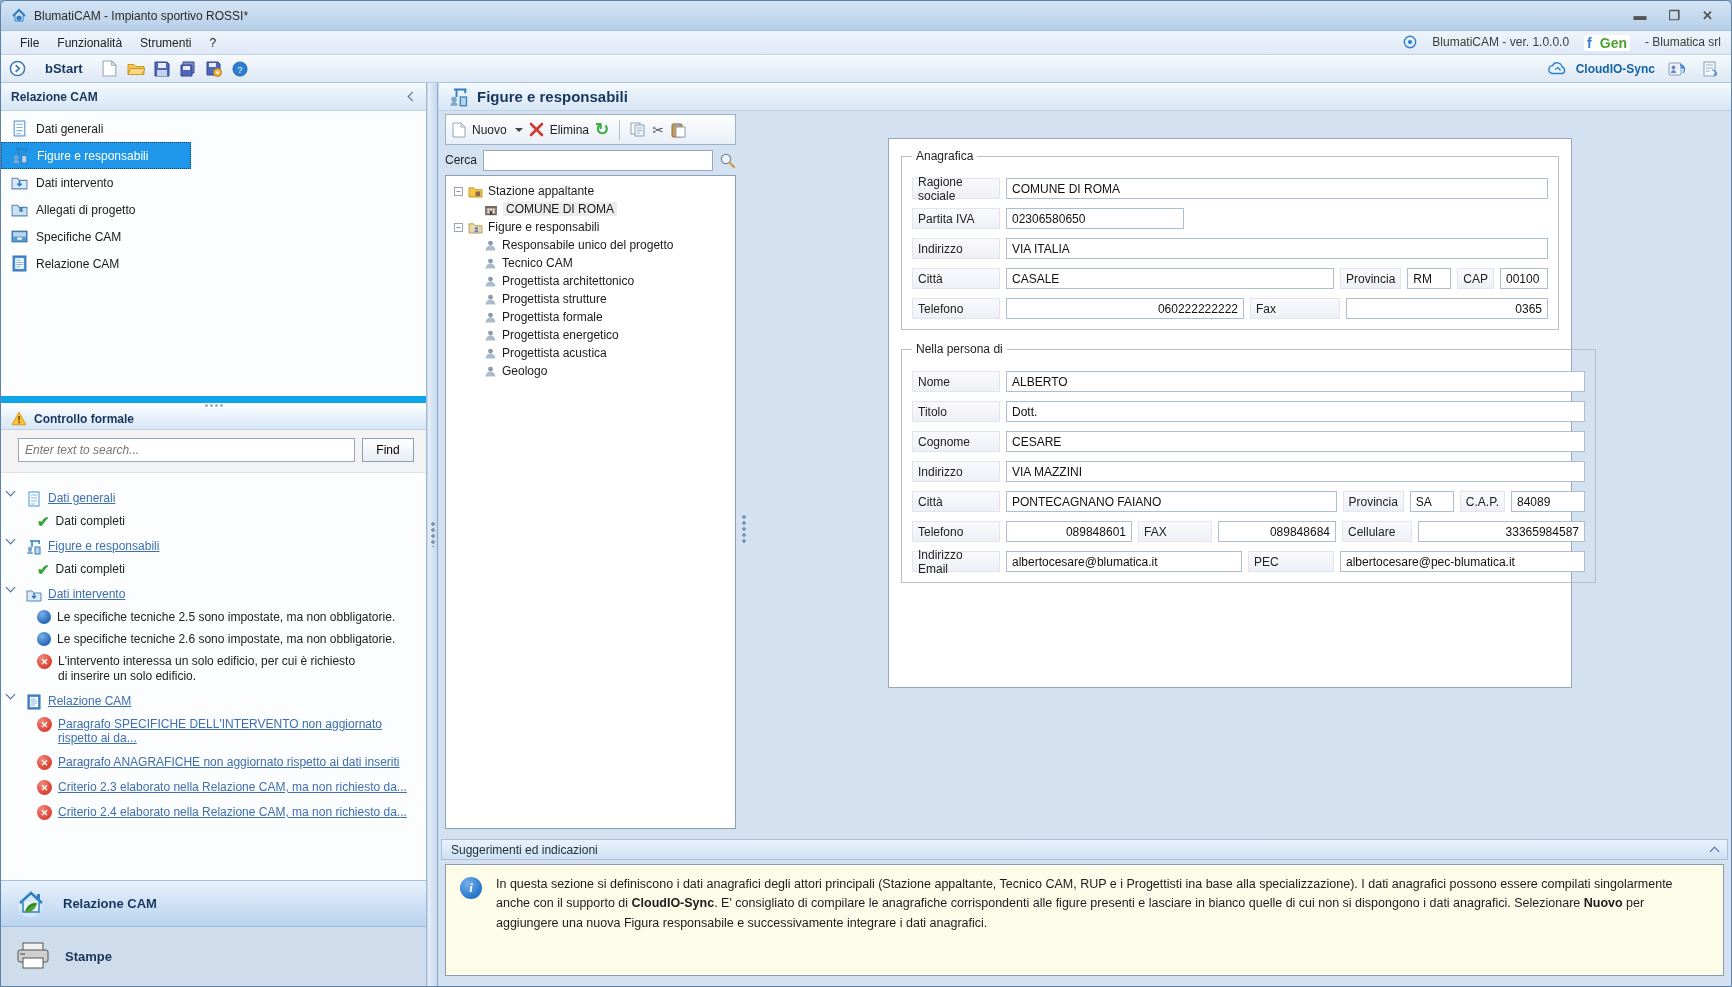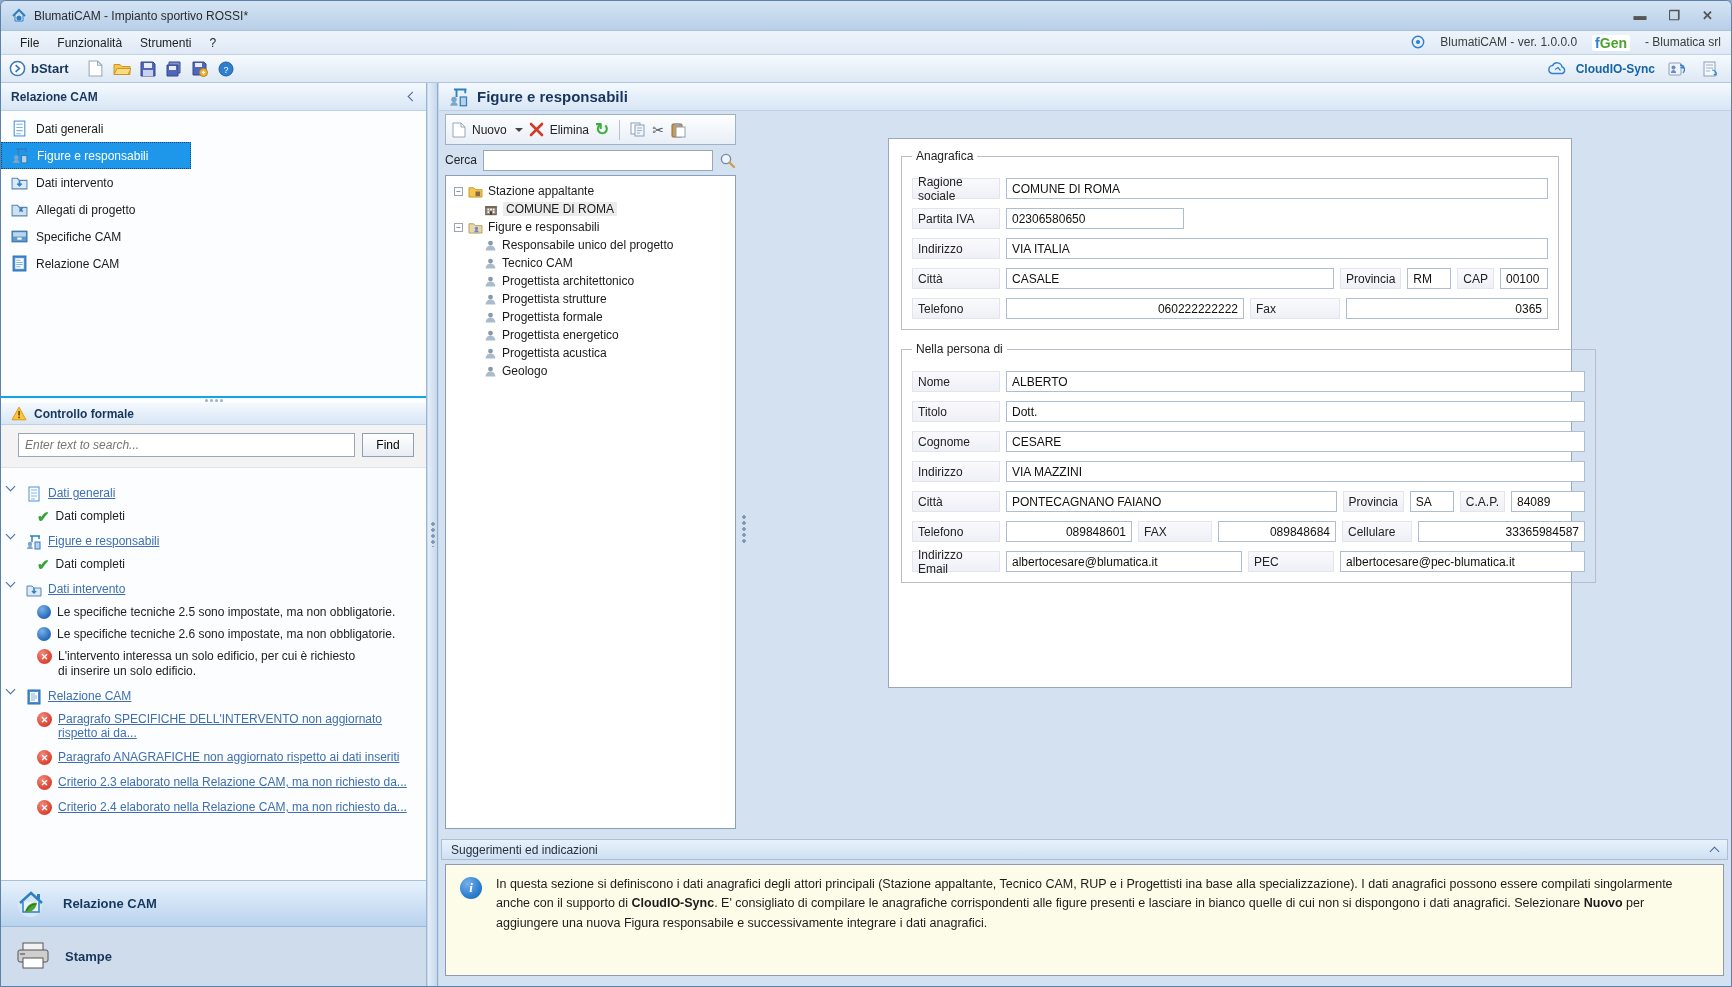--- a/index.html
+++ b/index.html
@@ -10,25 +10,25 @@
   .titlebar { height:30px; background:linear-gradient(#d5e4f4,#b7cfe8); display:flex; align-items:center; padding:0 10px; border-bottom:1px solid #aac2dc; }
   .titlebar .ttl { margin-left:7px; color:#2b2b2b; font-size:12px; }
   .wctrl { margin-left:auto; display:flex; gap:22px; align-items:center; padding-right:8px; color:#555; font-weight:bold; font-size:13px; }
   .wctrl span { cursor:default; }
 
   
   .menubar { height:24px; background:linear-gradient(#eef4fb,#dfe9f5); display:flex; align-items:center; padding:0 10px; border-bottom:1px solid #c2d3e6; }
   .menubar .mi { padding:3px 9px; color:#222; }
   .menucluster { margin-left:auto; display:flex; align-items:flex-start; gap:15px; color:#3c3c3c; }
   .logo-badge { background:#fff; padding:0 3px; border-radius:2px; font-weight:bold; font-size:14px; }
-  .logo-f { color:#2f7fd0; } .logo-gen { color:#4ba22e; }
+  .logo-f { color:#2f7fd0; } .logo-gen { color:#4ba22e;padding-left:8px; }
 
   
   .toolbar { height:28px; background:linear-gradient(#f6fafd,#dde8f4); display:flex; align-items:center; padding:0 8px; border-bottom:1px solid #b3c7dc; }
-  .bstart { display:flex; align-items:center; gap:5px; margin-right:14px; }
+  .bstart { display:flex; align-items:center; gap:19px; margin-right:14px; }
   .bstart b { color:#17365d; font-size:13px; }
   .tico { width:20px; height:20px; display:flex; align-items:center; justify-content:center; margin:0 3px; }
   .toolcluster-r { margin-left:auto; display:flex; align-items:center; gap:8px; }
   .cloud-label { color:#1464a8; font-weight:bold; font-size:12px; }
 
   
   .bodyarea { position:absolute; top:82px; left:0; right:0; bottom:0; }
   .sidebar { position:absolute; left:0; top:0; bottom:0; width:426px; background:#fbfdff; border-right:1px solid #9fb6cf; }
   .vsplit { position:absolute; left:427px; top:0; bottom:0; width:10px; background:linear-gradient(90deg,#e6eef8,#c6d8ec); border-right:1px solid #93acc8; }
   .grip-v { position:absolute; left:3px; top:438px; width:4px; height:26px;
@@ -43,21 +43,21 @@
   .chev.up    { transform:rotate(-135deg); margin-left:auto; margin-top:3px; }
 
   
   .nav { padding:4px 0; }
   .nav-item { height:27px; display:flex; align-items:center; gap:8px; padding:0 4px 0 10px; }
   .nav-item .lbl { color:#1a1a1a; }
   .nav-item.selected { background:#1e97ea; border:1px dotted #0b4a7c; width:190px; }
   .nav-item.selected .lbl { color:#fff; }
 
   
-  .controllo { position:absolute; left:0; right:0; top:313px; bottom:106px; border-top:2px solid #0ea5e9; overflow:hidden; }
+  .controllo { position:absolute; left:0; right:0; top:313px; bottom:106px; border-top:7px solid #0ea5e9; overflow:hidden; }
   .dots { height:5px; display:flex; justify-content:center; gap:2px; padding-top:1px; }
   .dots i { width:3px; height:3px; background:#9cafc6; border-radius:50%; }
   .csearch { display:flex; gap:7px; padding:8px 12px 10px 17px; background:#f3f3f3; border-bottom:1px solid #e2e2e2; }
   .csearch input { flex:1; height:24px; border:1px solid #98a8bc; padding:0 6px; font-family:inherit; font-size:12px; color:#8a8a8a;font-style:italic; }
   .csearch button { width:52px; height:24px; border:1px solid #8fa0b4; background:linear-gradient(#fff,#e8edf3); font-family:inherit; font-size:12px; }
   .clist { padding:8px 6px 0 6px; }
   .crow { display:flex; align-items:flex-start; gap:6px; margin:0 0 7px 0; }
   .crow.head { margin-top:10px; }
   .crow.child { padding-left:30px; }
   .clink { color:#3f6fae; text-decoration:underline; }

